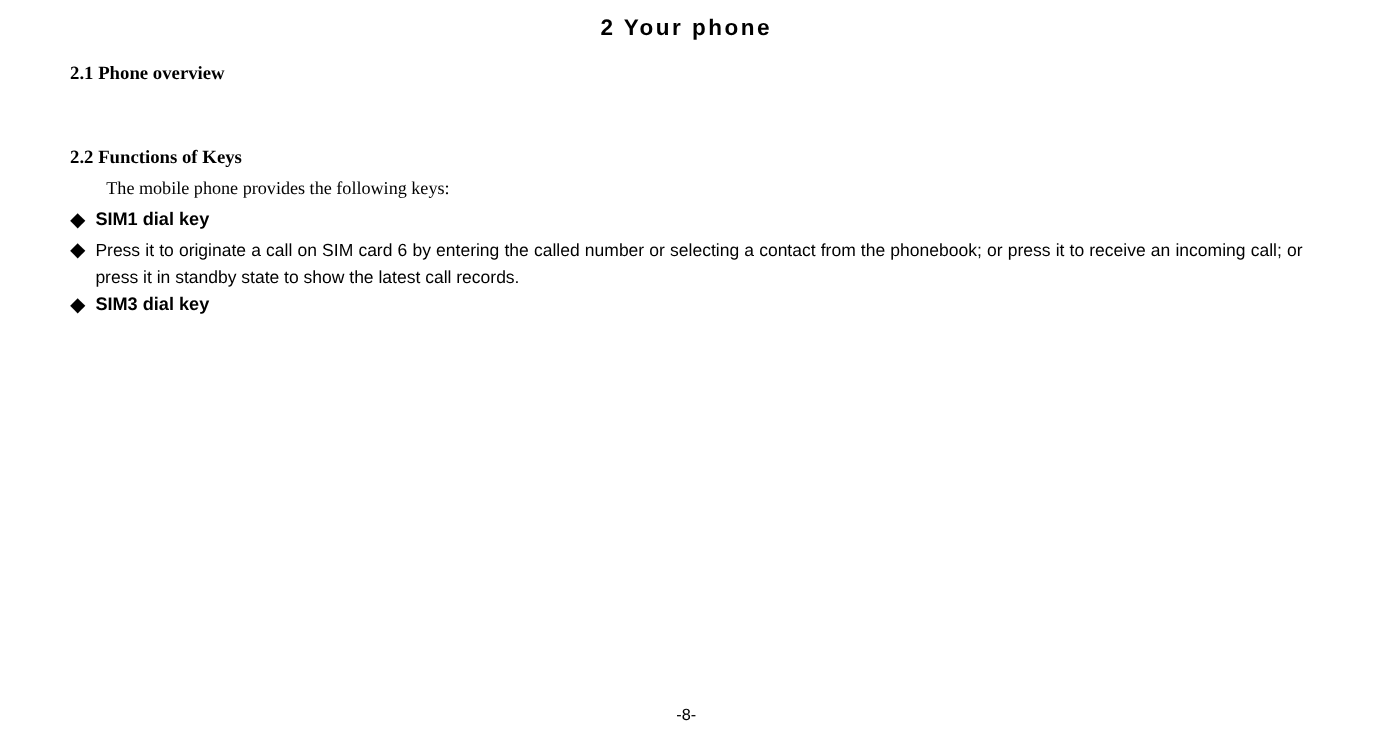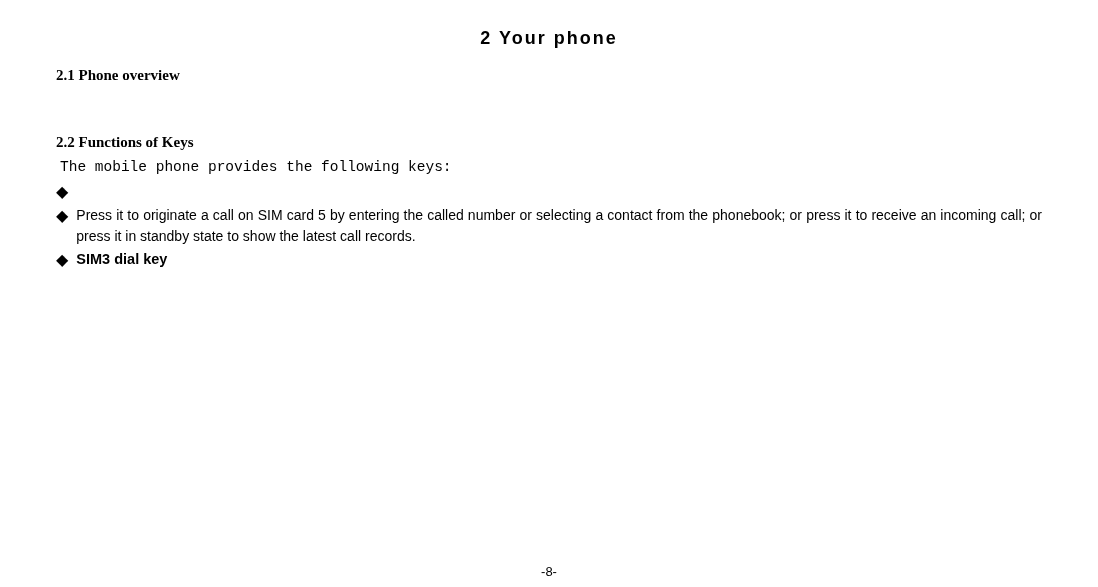--- a/index.html
+++ b/index.html
@@ -14,21 +14,21 @@
       background: #ffffff;
       font-family: Times New Roman, Times, serif;
       font-size: 15px;
       color: #000000;
       overflow: hidden;
     }
 
     .page-container {
       width: 1098px;
       height: 587px;
-      padding: 28px 56px 10px 56px;
+      padding: 12px 56px 10px 56px;
       position: relative;
     }
 
     .page-title {
       text-align: center;
       font-size: 18px;
       font-weight: bold;
       margin-bottom: 18px;
       letter-spacing: 2px;
       font-family: Arial, sans-serif;
@@ -44,22 +44,22 @@
     .section-2-1 {
       margin-bottom: 50px;
     }
 
     .section-2-2 {
       margin-bottom: 8px;
     }
 
     .intro-text {
       margin-bottom: 6px;
-      margin-left: 4px;
-      font-family: Liberation Mono, monospace;
+      margin-left: 29px;
+      font-family: Liberation Serif, serif;
       font-size: 14.5px;
     }
 
     .bullet-list {
       list-style: none;
       padding: 0;
       margin: 0;
     }
 
     .bullet-item {
@@ -118,26 +118,27 @@
 
   <div class="section-2-2">
     <div class="section-heading">2.2    Functions of Keys</div>
 
     <div class="intro-text">The mobile phone provides the following keys:</div>
 
     <ul class="bullet-list">
     <li class="bullet-item">
           <span class="bullet-diamond">◆</span>
           <div class="bullet-content">
+            <div class="bullet-title">SIM1 dial key</div>
           </div>
         </li>
         <li class="bullet-item">
           <span class="bullet-diamond">◆</span>
           <div class="bullet-content">
-            <div class="bullet-desc">Press it to originate a call on SIM card 5 by entering the called number or selecting a contact from the phonebook; or press it to receive an incoming call; or press it in standby state to show the latest call records.</div>
+            <div class="bullet-desc">Press it to originate a call on SIM card 6 by entering the called number or selecting a contact from the phonebook; or press it to receive an incoming call; or press it in standby state to show the latest call records.</div>
           </div>
         </li>
         <li class="bullet-item">
           <span class="bullet-diamond">◆</span>
           <div class="bullet-content">
             <div class="bullet-title">SIM3 dial key</div>
           </div>
         </li>
       </ul>
   </div>

